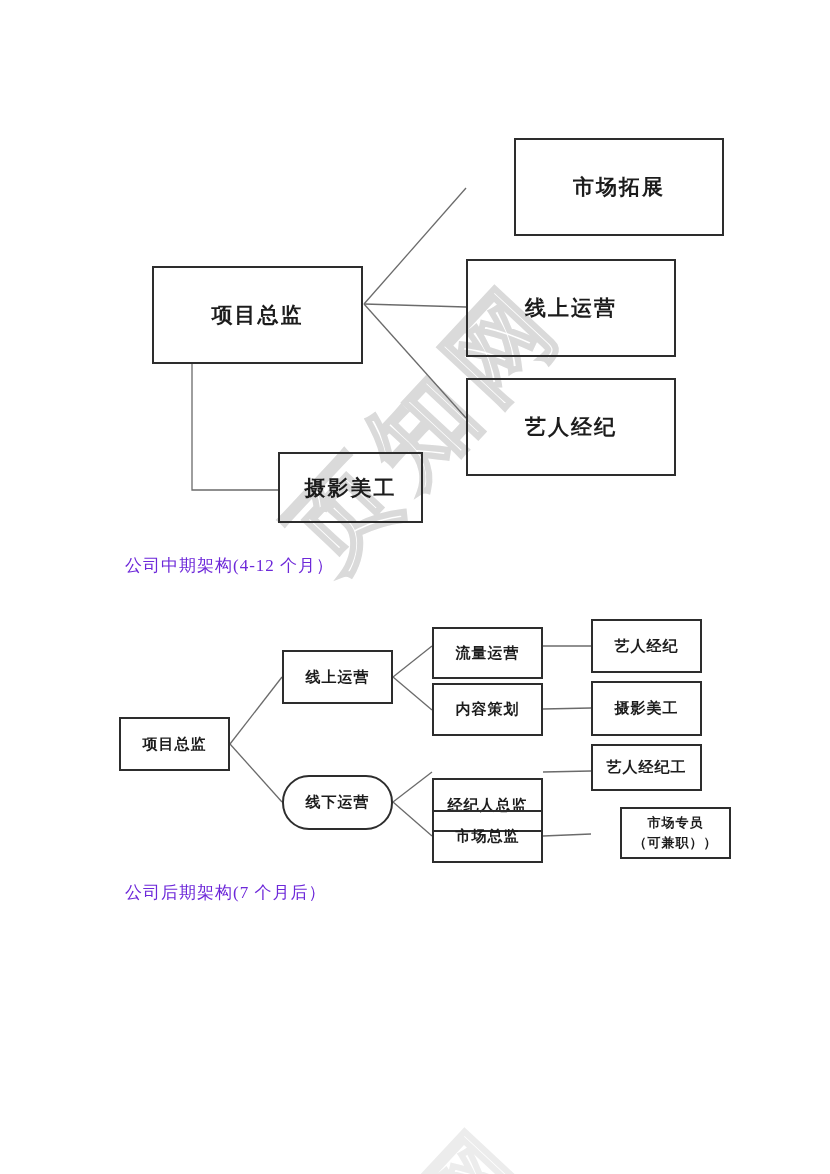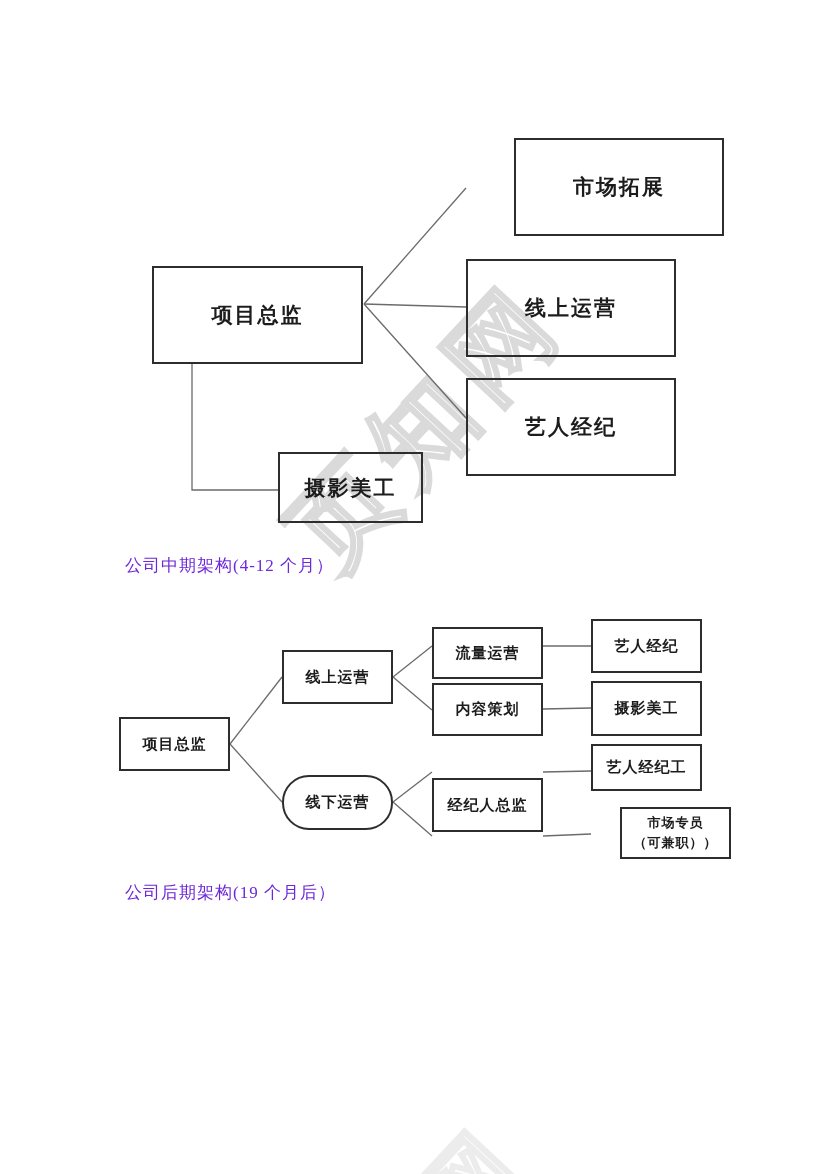--- a/index.html
+++ b/index.html
@@ -165,29 +165,32 @@
   </div>
   <div class="node node-sm n-traffic">
     <span>流量运营</span>
   </div>
   <div class="node node-sm n-content">
     <span>内容策划</span>
   </div>
   <div class="node node-sm n-agentd">
     <span>经纪人总监</span>
   </div>
+  <div class="node node-sm n-marketd">
+    <span>市场总监</span>
+  </div>
   <div class="node node-sm n-artist2">
     <span>艺人经纪</span>
   </div>
   <div class="node node-sm n-photo2">
     <span>摄影美工</span>
   </div>
   <div class="node node-sm n-artistw">
     <span>艺人经纪工</span>
   </div>
   <div class="node node-xs n-marketsp">
     <span>市场专员</span>
     <span>（可兼职））</span>
   </div>
 
-  <div class="caption late">公司后期架构(19 个月后）</div>
+  <div class="caption late">公司后期架构(7 个月后）</div>
 
 </div>
 
 </body></html>

